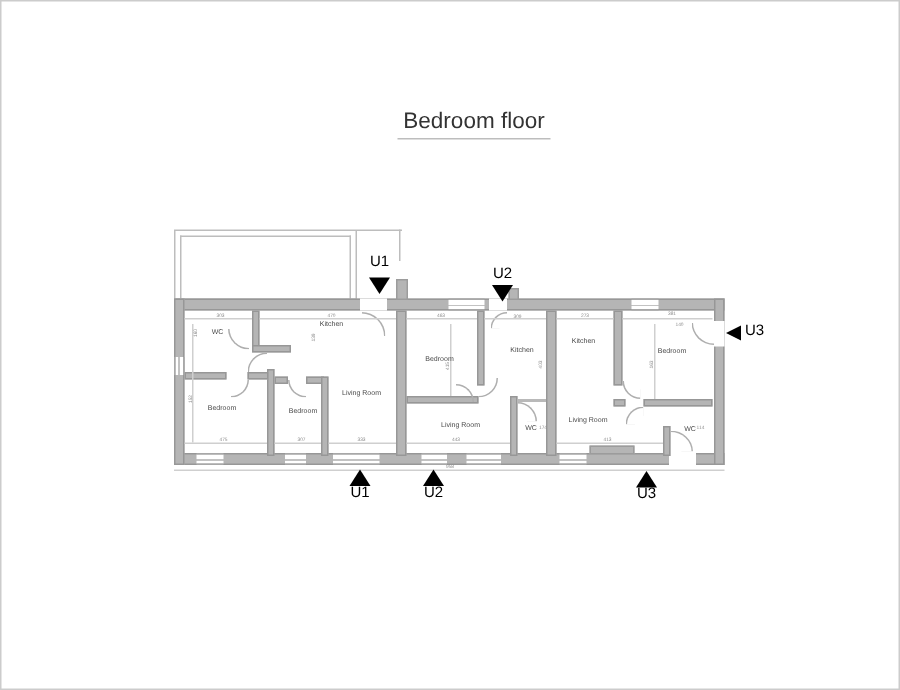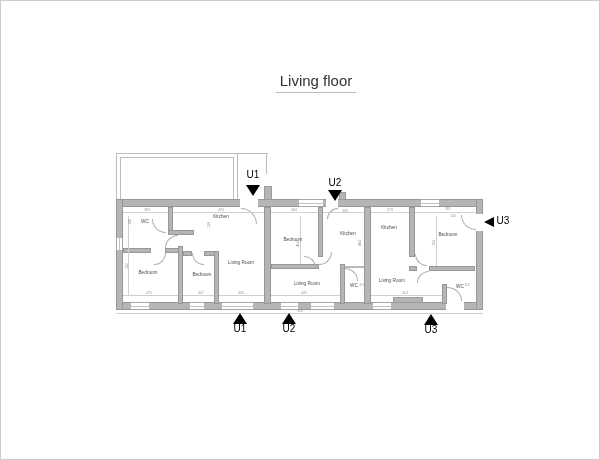--- a/index.html
+++ b/index.html
@@ -41,21 +41,21 @@
   .tri.down{border-left:7px solid transparent;border-right:7px solid transparent;border-top:11px solid #000;}
   .tri.up{border-left:7px solid transparent;border-right:7px solid transparent;border-bottom:11px solid #000;}
   .tri.left{border-top:5px solid transparent;border-bottom:5px solid transparent;border-right:10px solid #000;}
 </style>
 </head>
 <body>
 
 <div class="page">
 
   <div class="title-wrap">
-    <span>Living floor</span>
+    <span>Bedroom floor</span>
   </div>
 
   <div class="plan">
 
     <div class="tln" style="left:115px;top:152px;width:122px;height:47px;"></div>
     <div class="tln" style="left:119px;top:156px;width:114px;height:43px;border-bottom:none;"></div>
     <div class="ln" style="left:237px;top:152px;width:30px;height:1px;background:#bdbdbd;"></div>
     <div class="ln" style="left:265px;top:152px;width:1px;height:21px;background:#bdbdbd;"></div>
 
     <div class="w" style="left:115px;top:198px;width:367px;height:8px;"></div>

